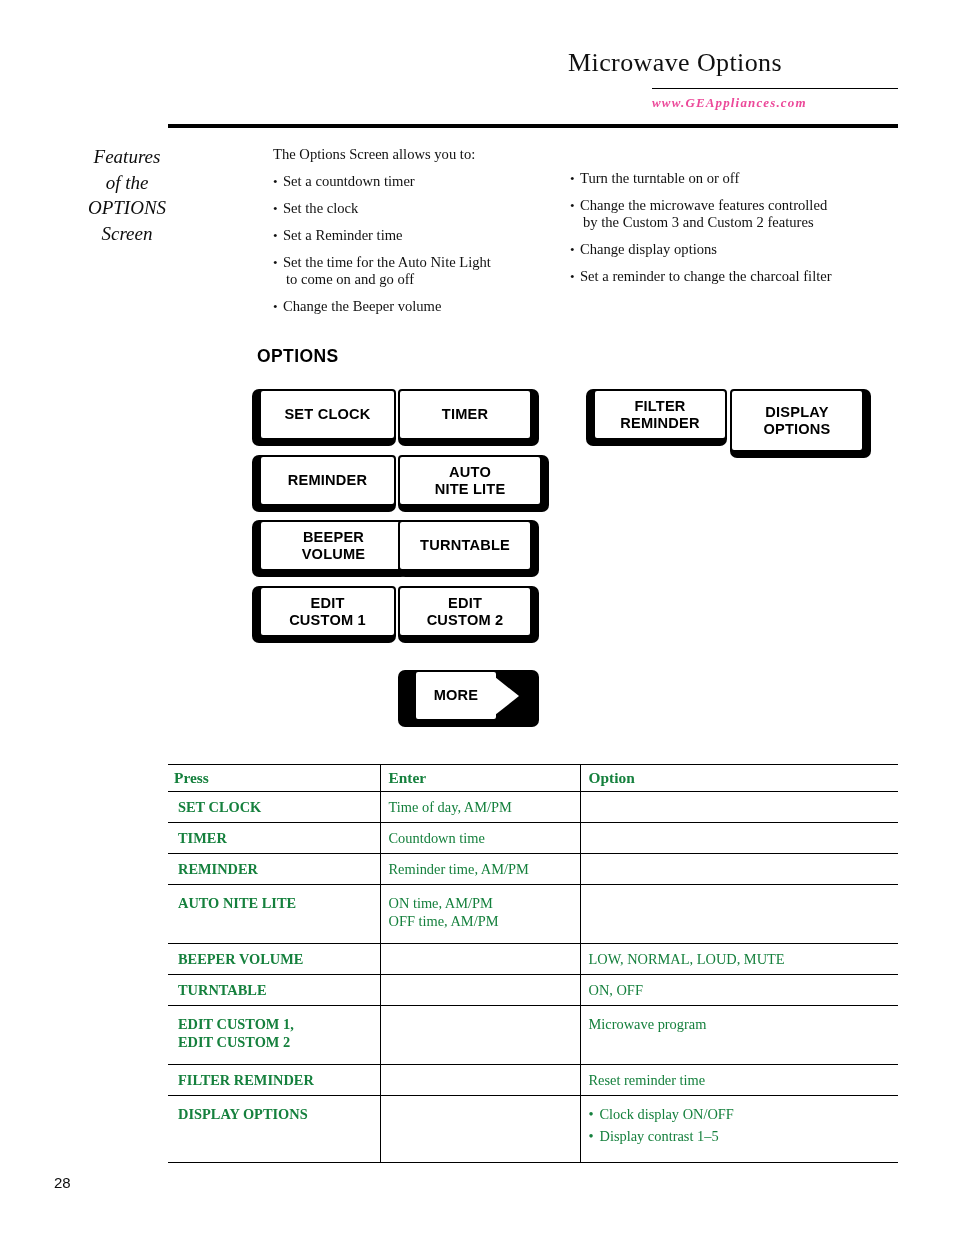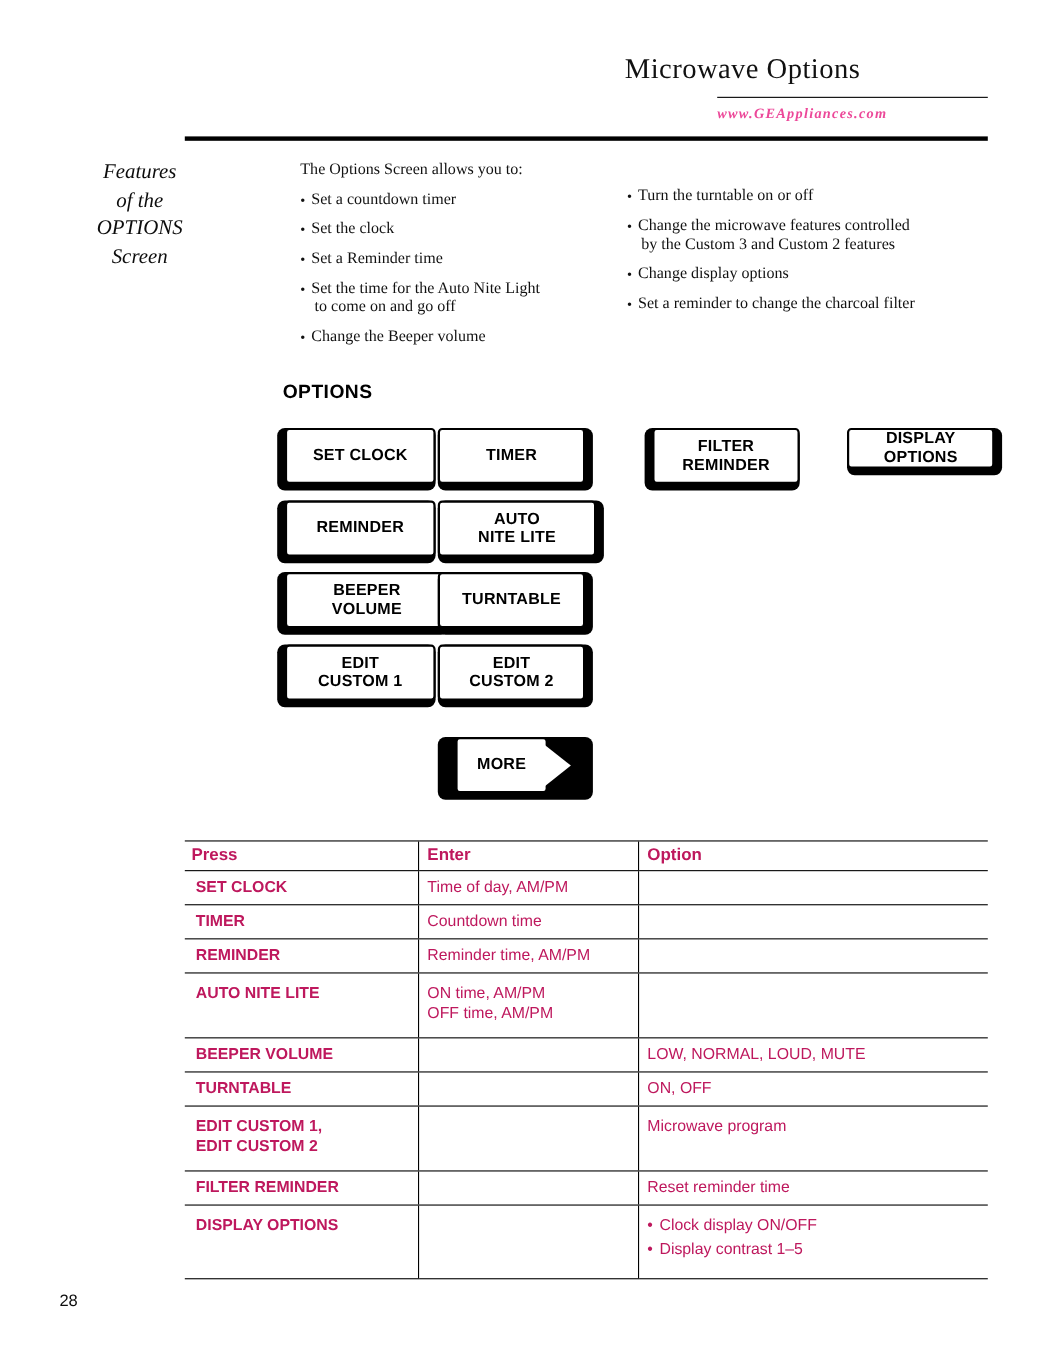--- a/index.html
+++ b/index.html
@@ -171,23 +171,23 @@
     border-left: 24px solid #ffffff;
   }
 
   
   #ref-table {
     position: absolute;
     left: 168px;
     top: 764px;
     width: 730px;
     border-collapse: collapse;
-    font-family: Liberation Sans, sans-serif;
+    font-family: Liberation Serif, serif;
     font-size: 14.4px;
-    color: #be185d;
+    color: #15803d;
     table-layout: fixed;
   }
   #ref-table col.c-press  { width: 212px; }
   #ref-table col.c-enter  { width: 200px; }
   #ref-table col.c-option { width: 318px; }
 
   #ref-table th, #ref-table td {
     border-bottom: 1.1px solid #000000;
     padding: 6px 0 6px 8px;
     vertical-align: top;
@@ -357,21 +357,21 @@
 <div class="kbtn sh-left" id="btn-filter-reminder" style="left:586px; top:389px; width:141px; height:57px;">
   <div class="shadow"></div>
   <div class="face">
     <span>
       <span>FILTER</span><br>
       <span>REMINDER</span>
     </span>
   </div>
 </div>
 
-<div class="kbtn sh-right" id="btn-display-options" style="left:770px; top:389px; width:141px; height:43px;text-decoration:underline;">
+<div class="kbtn sh-right" id="btn-display-options" style="left:730px; top:389px; width:141px; height:69px;text-decoration:underline;">
   <div class="shadow"></div>
   <div class="face">
     <span>
       <span>DISPLAY</span><br>
       <span>OPTIONS</span>
     </span>
   </div>
 </div>
 
 <div class="kbtn" id="btn-more" style="left:398px; top:670px; width:141px; height:57px;">

